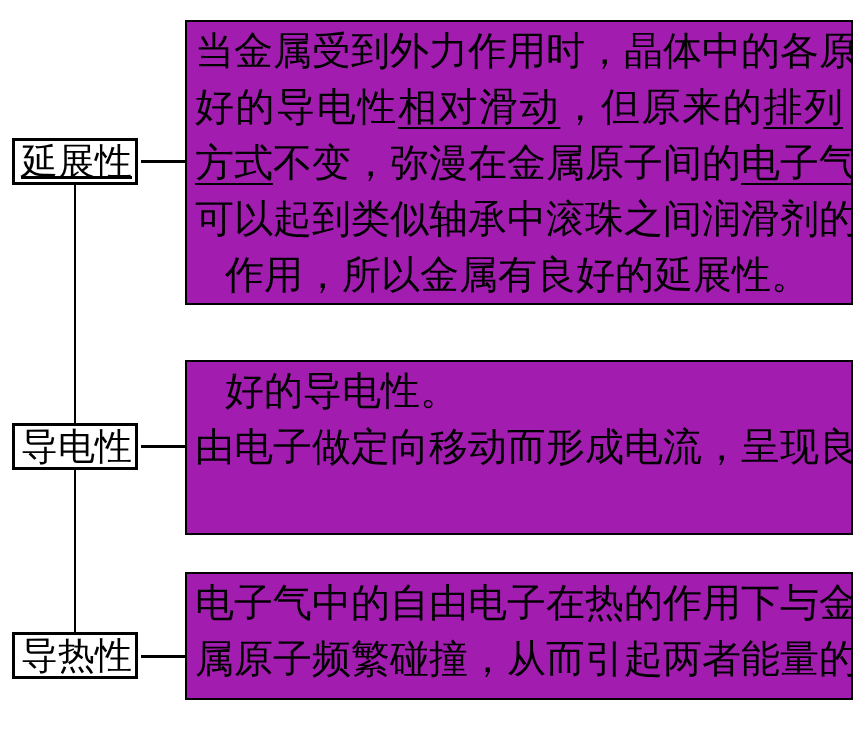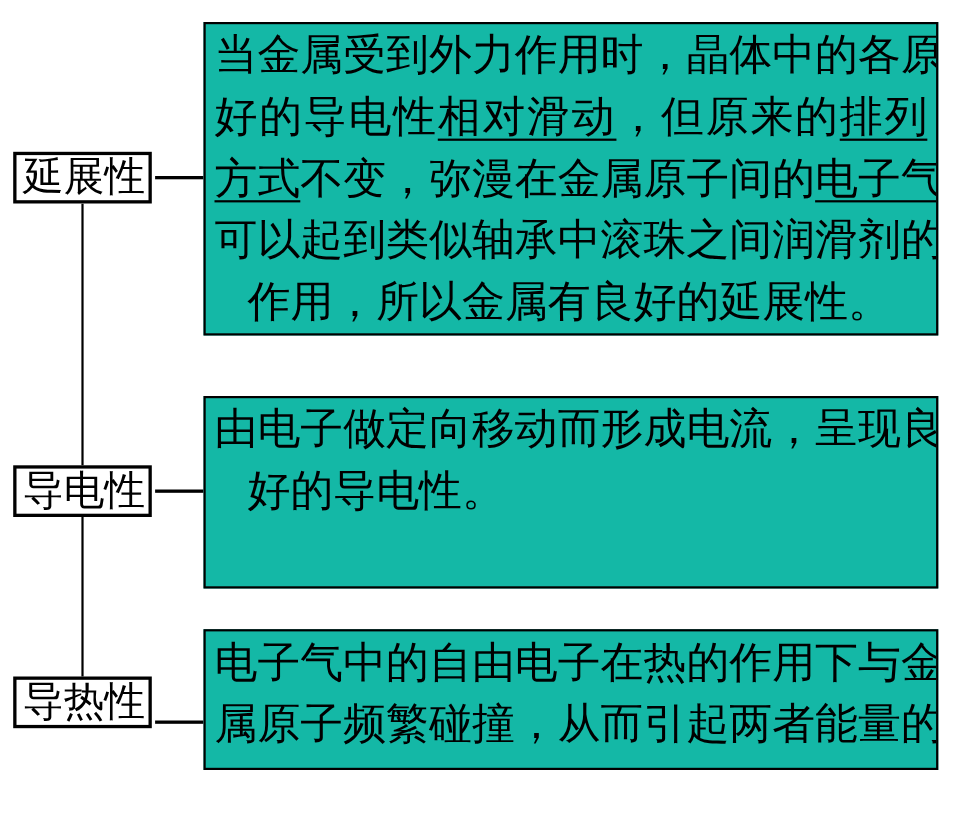--- a/index.html
+++ b/index.html
@@ -53,21 +53,21 @@
     line-height: 1;
     text-align: justify;
     text-align-last: justify;
     white-space: nowrap;
   }
   .content-box {
     position: absolute;
     left: 185px;
     width: 668px;
     border: 2px solid #000000;
-    background: #14b8a6;
+    background: #a21caf;
     box-sizing: border-box;
     padding: 1px 8px 0 8px;
     overflow: hidden;
   }
   .content-box .line {
     font-size: 39px;
     line-height: 56px;
     text-align: justify;
     text-align-last: justify;
     white-space: nowrap;
@@ -82,42 +82,42 @@
     text-underline-offset: 7px;
   }
 </style>
 </head>
 <body>
 
 <div class="canvas">
 
   <div class="vline"></div>
 
-  <div class="label-box" style="top:138px;">
+  <div class="label-box" style="top:138px;text-decoration:underline;">
     <span>延展性</span>
   </div>
   <div class="hline" style="top:160px;"></div>
   <div class="content-box" style="top:20px; height:285px;">
       <div class="line"><span>当金属受到外力作用时，晶体中的各原</span></div>
       <div class="line"><span>好的导电性</span><span class="u">相对滑动</span><span>，但原来的</span><span class="u">排列</span></div>
       <div class="line"><span class="u">方式</span><span>不变，弥漫在金属原子间的</span><span class="u">电子气</span></div>
       <div class="line"><span>可以起到类似轴承中滚珠之间润滑剂的</span></div>
       <div class="line last"><span>作用，所以金属有良好的延展性。</span></div>
     </div>
 
   <div class="label-box" style="top:423px;">
     <span>导电性</span>
   </div>
   <div class="hline" style="top:445px;"></div>
   <div class="content-box" style="top:360px; height:175px;">
+      <div class="line last"><span>好的导电性。</span></div>
       <div class="line"><span>由电子做定向移动而形成电流，呈现良</span></div>
-      <div class="line last"><span>好的导电性。</span></div>
     </div>
 
-  <div class="label-box" style="top:615px;">
+  <div class="label-box" style="top:632px;">
     <span>导热性</span>
   </div>
   <div class="hline" style="top:655px;"></div>
   <div class="content-box" style="top:572px; height:128px;">
       <div class="line"><span>电子气中的自由电子在热的作用下与金</span></div>
       <div class="line"><span>属原子频繁碰撞，从而引起两者能量的</span></div>
     </div>
 
 </div>
 

